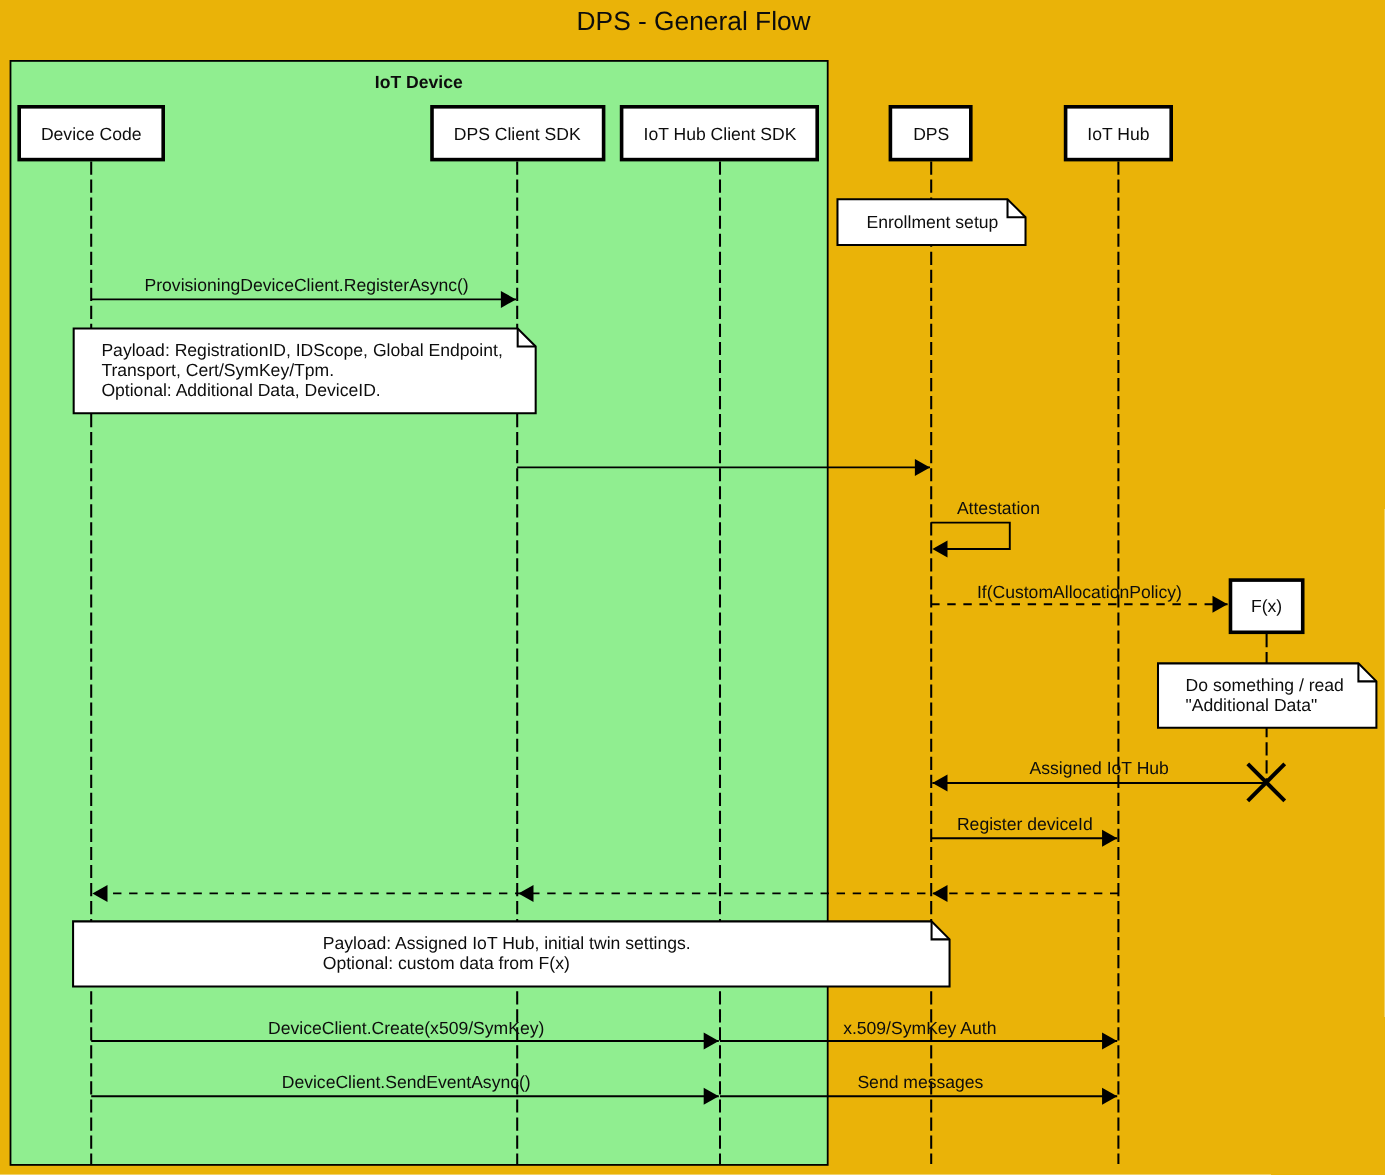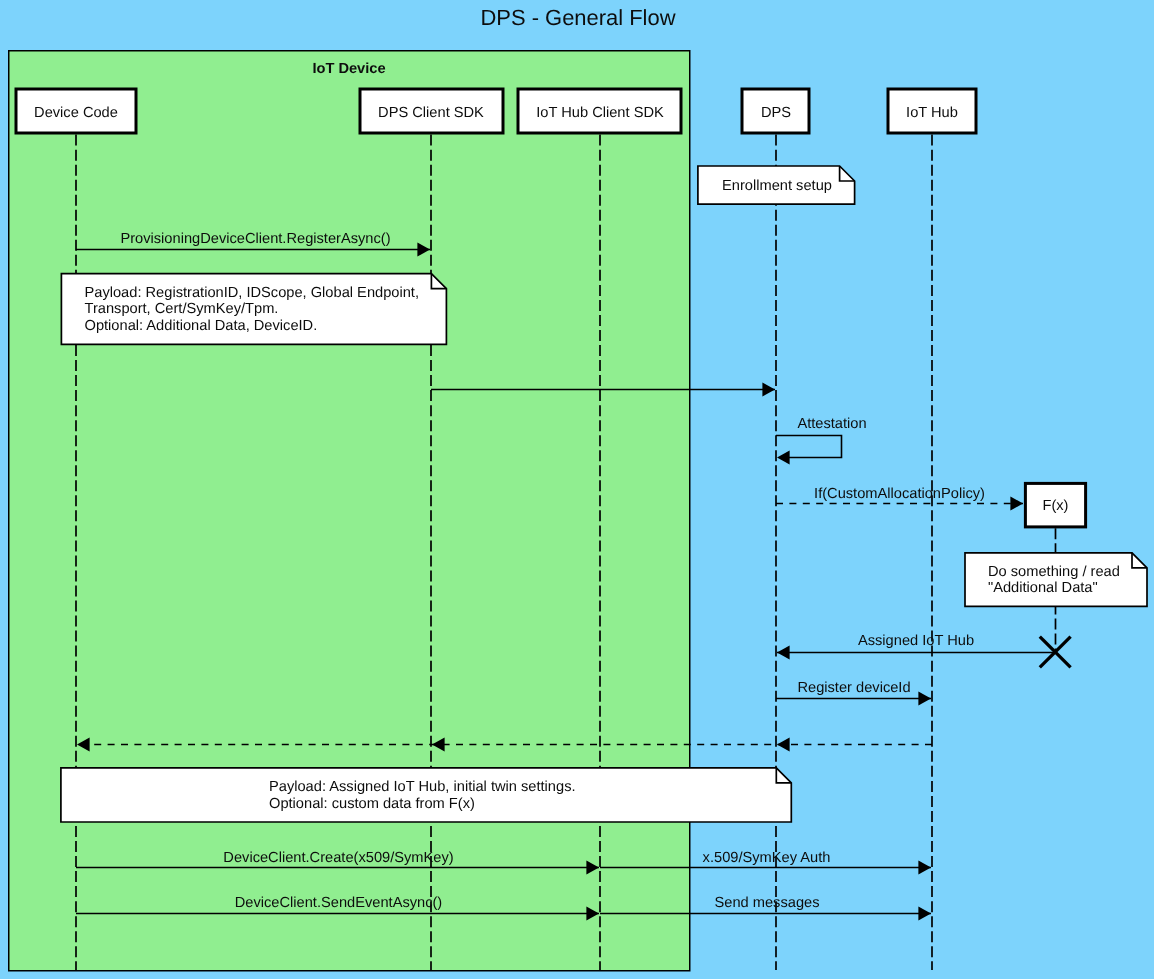--- a/index.html
+++ b/index.html
@@ -1,20 +1,20 @@
 <!DOCTYPE html>
 <html><head>
 <meta charset="utf-8">
 <title>DPS - General Flow</title>
 <style>
   html, body { margin:0; padding:0; background:#ffffff; }
   * { -webkit-font-smoothing:antialiased; text-rendering:geometricPrecision; }
   body { width:1154px; height:979px; overflow:hidden;
          font-family:"Liberation Sans", sans-serif; }
-  #stage { position:relative; width:1154px; height:979px; background:#7dd3fc; }
+  #stage { position:relative; width:1154px; height:979px; background:#eab308; }
   svg#diagram { position:absolute; left:0; top:0; display:block; }
   .diagram-title { font-family:"Liberation Sans", sans-serif; font-size:21.95px; fill:#0d0d0d; }
   .group-label { font-family:"Liberation Sans", sans-serif; font-size:14.65px; font-weight:bold; fill:#0d0d0d; }
   .part-label  { font-family:"Liberation Sans", sans-serif; font-size:14.65px; fill:#0d0d0d; }
   .msg-label   { font-family:"Liberation Sans", sans-serif; font-size:14.65px; fill:#0d0d0d; }
   .note-label  { font-family:"Liberation Sans", sans-serif; font-size:14.65px; fill:#0d0d0d; }
 </style>
 </head>
 <body>
 

